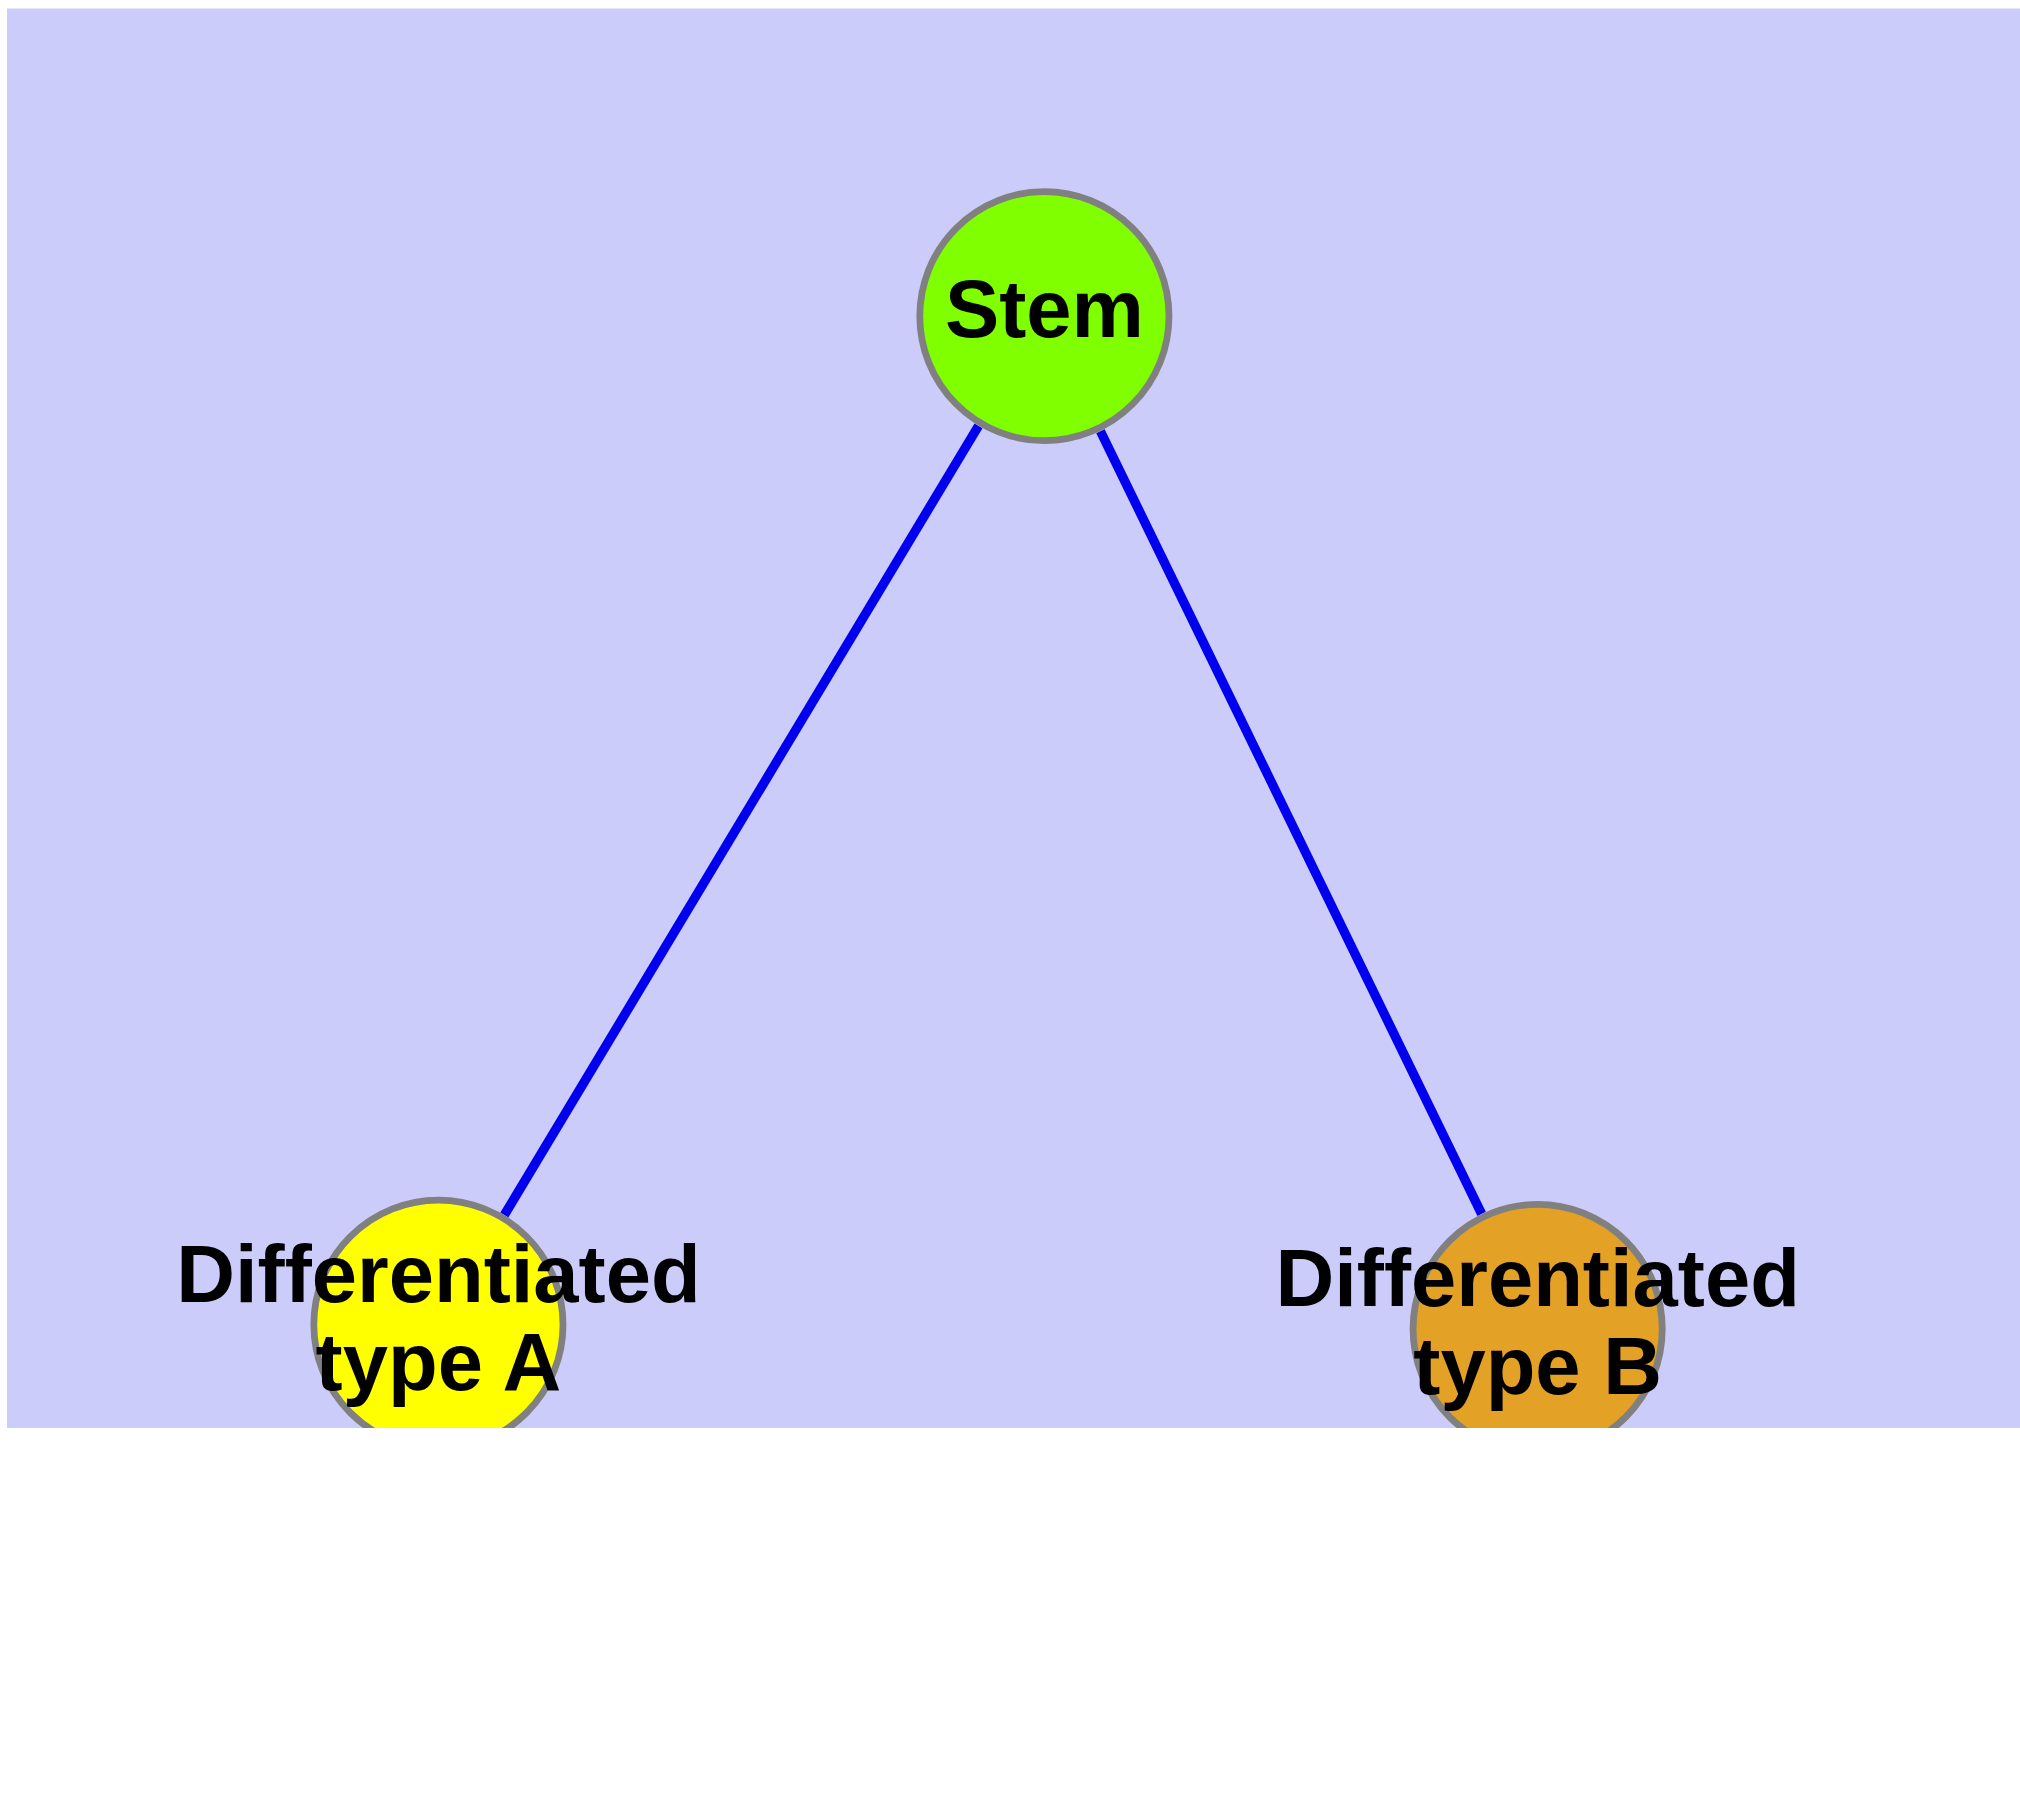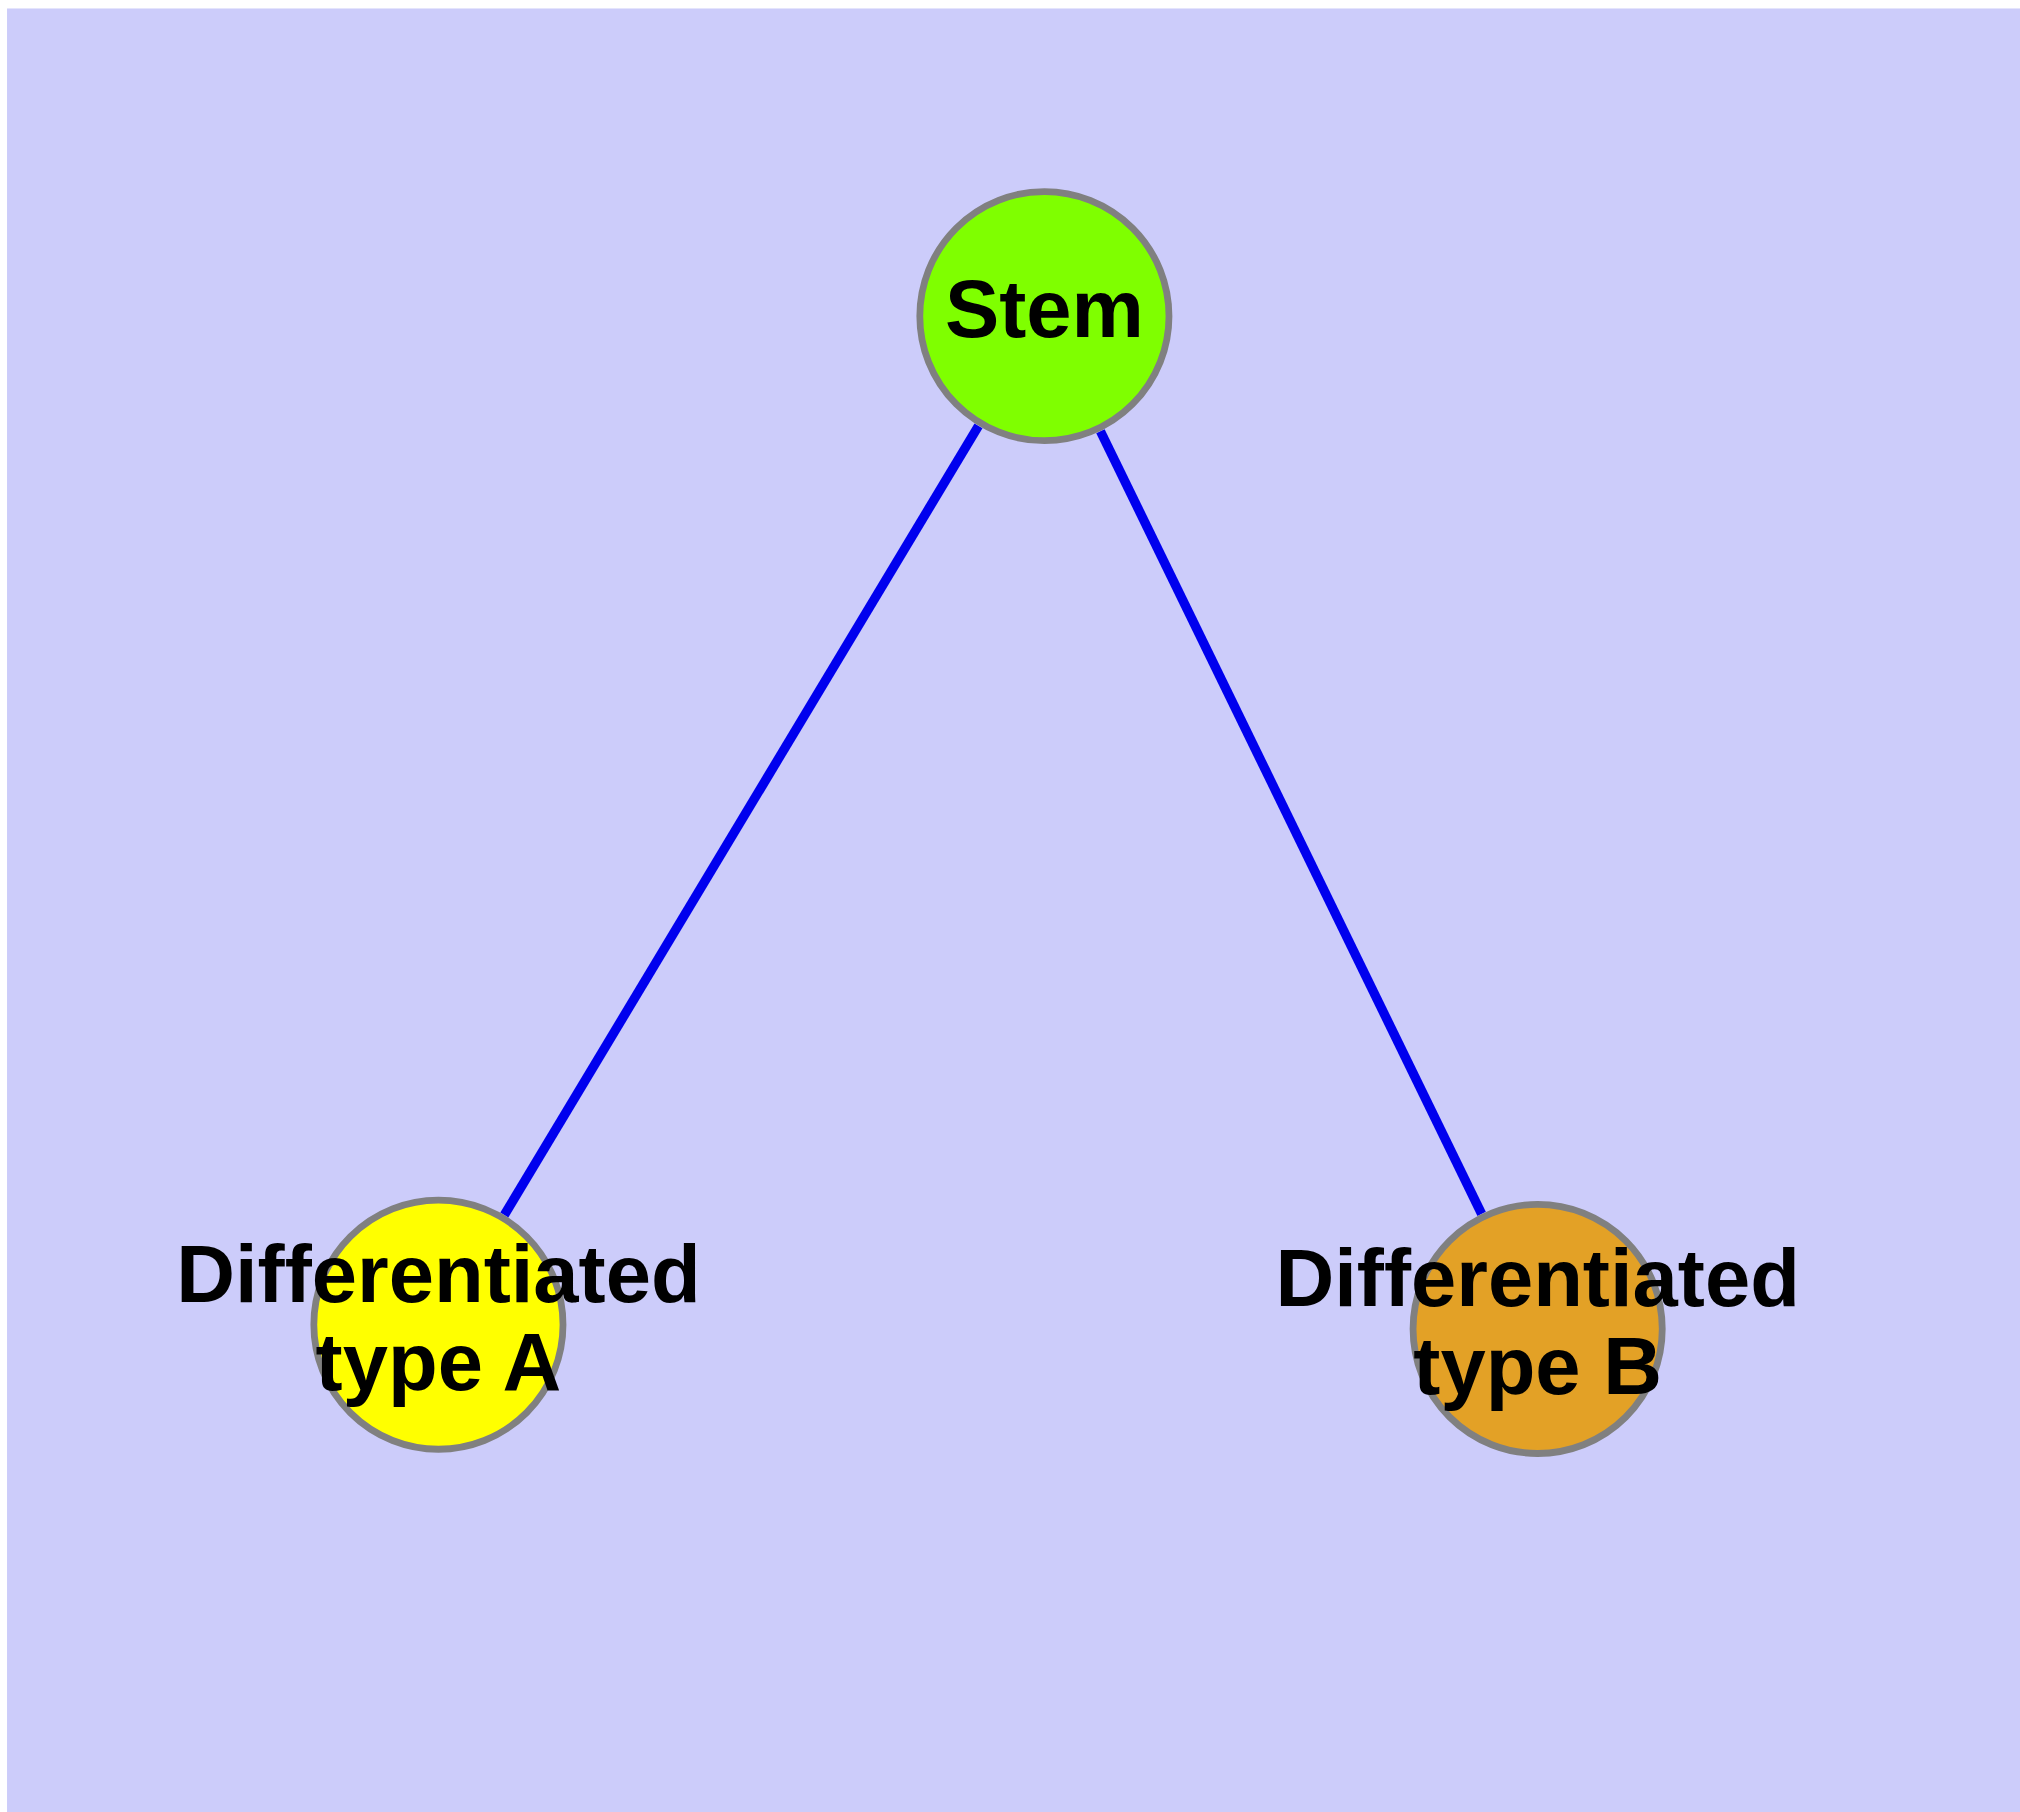--- a/index.html
+++ b/index.html
@@ -7,21 +7,21 @@
     margin: 0;
     padding: 0;
     background: #ffffff;
   }
   body {
     font-family: "Liberation Sans", sans-serif;
   }
   #canvas {
     position: relative;
     width: 2021px;
-    height: 1812px;
+    height: 1428px;
     background: #ffffff;
     overflow: hidden;
   }
   #graph-svg {
     position: absolute;
     top: 0;
     left: 0;
     width: 2021px;
     height: 1812px;
     display: block;

